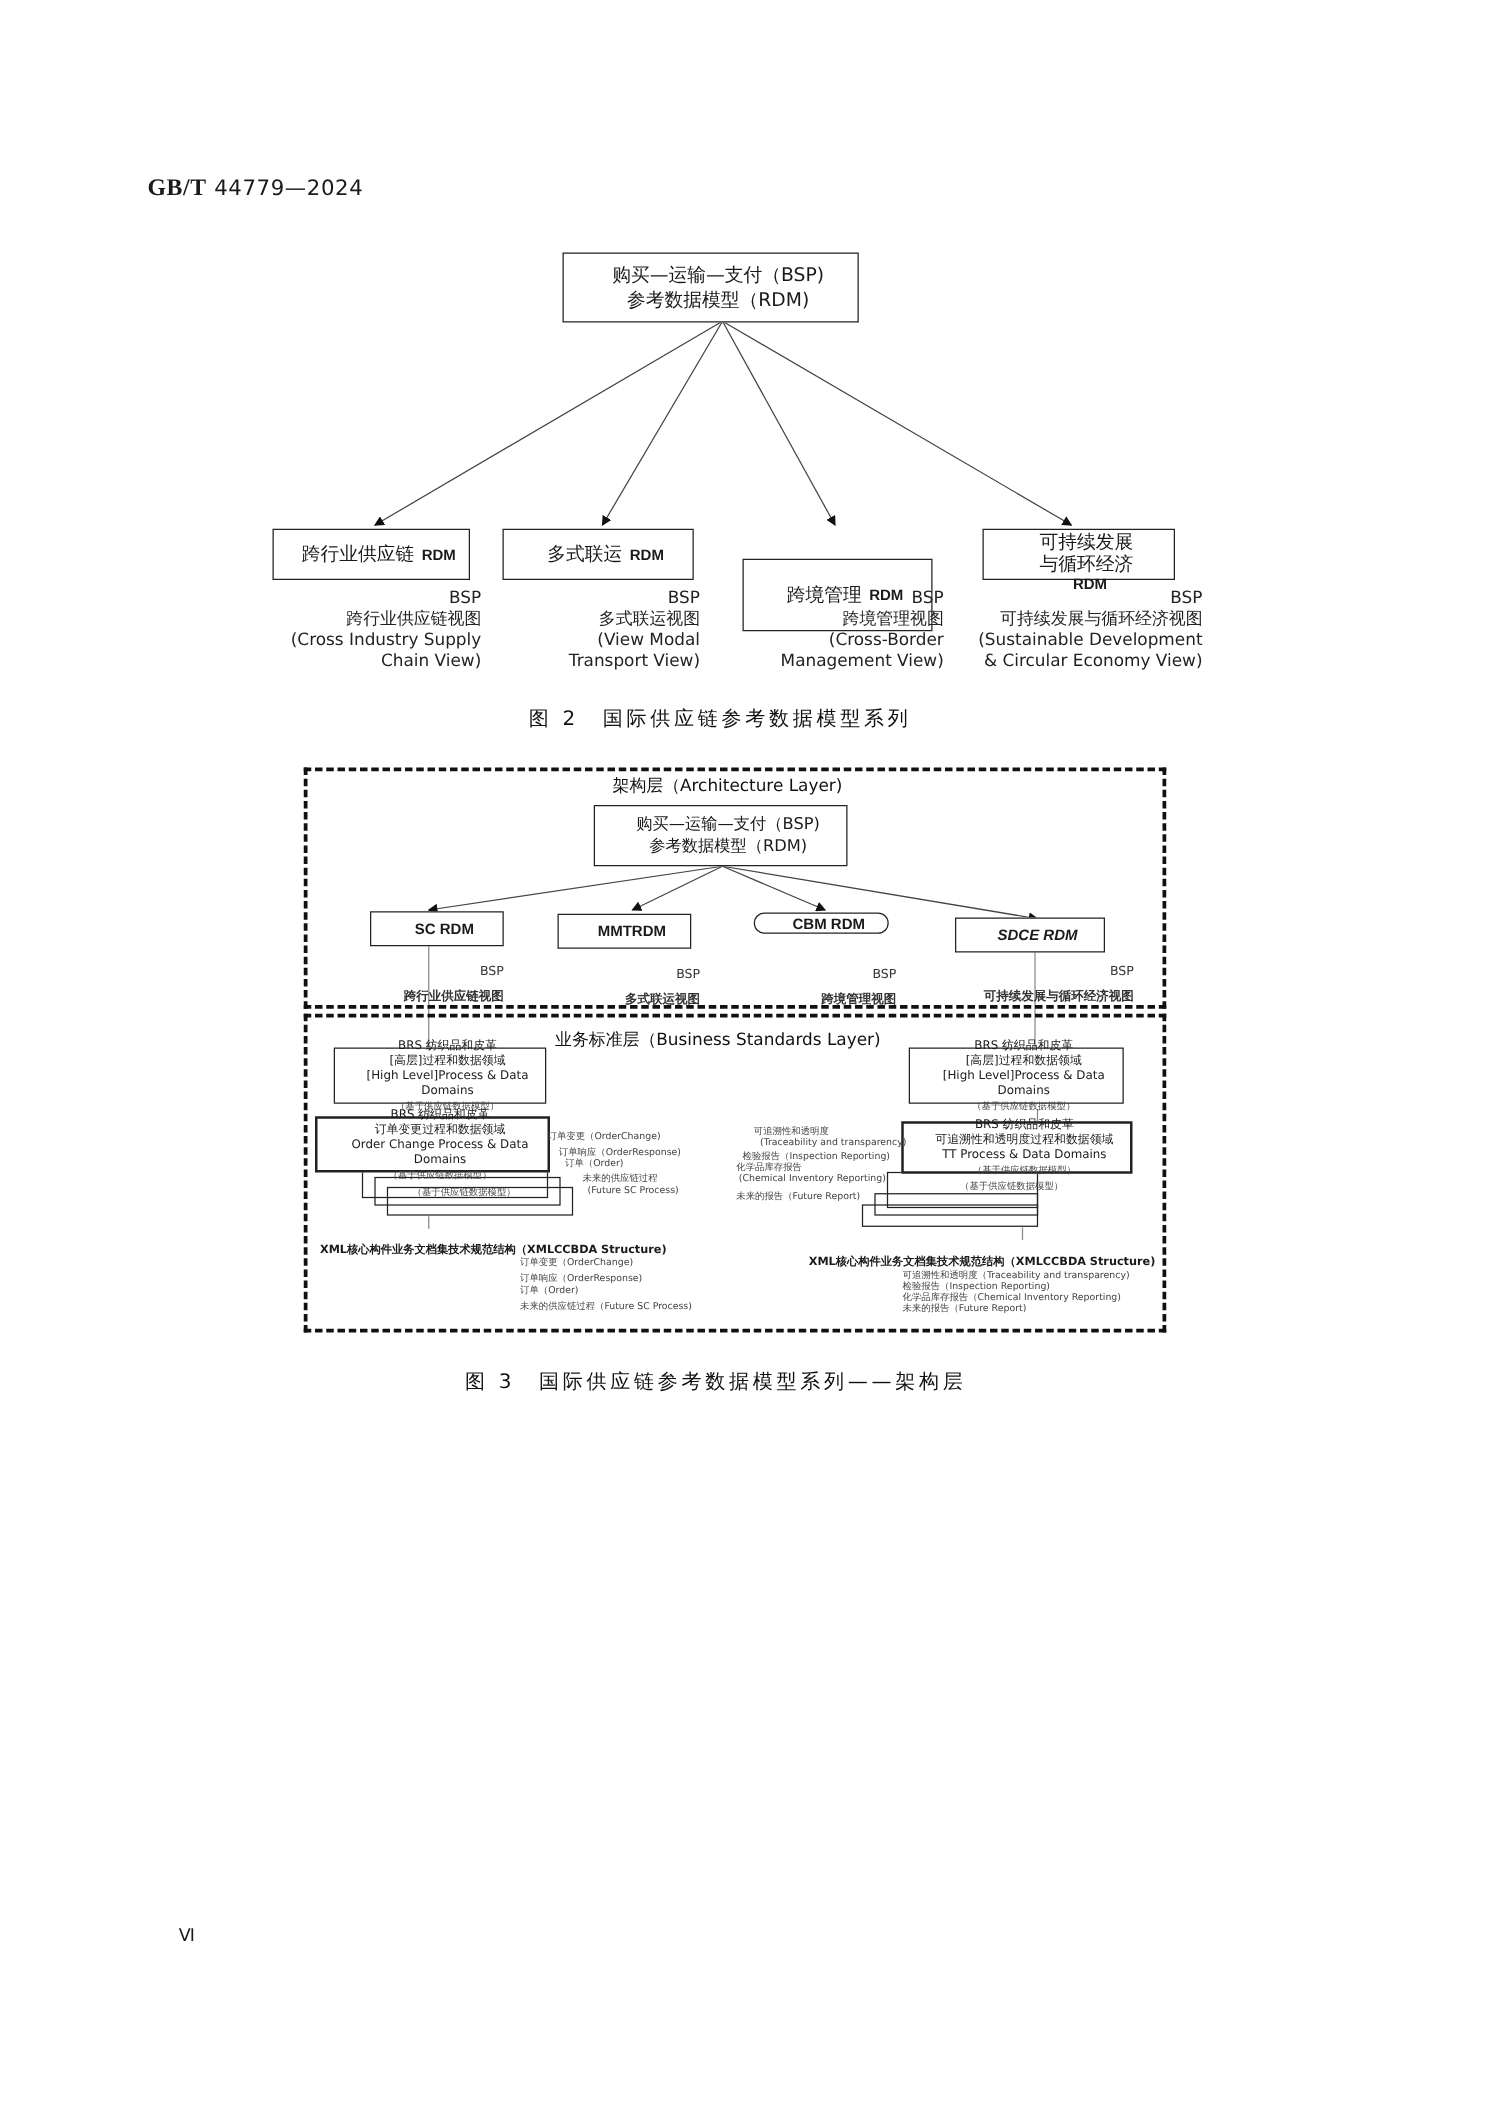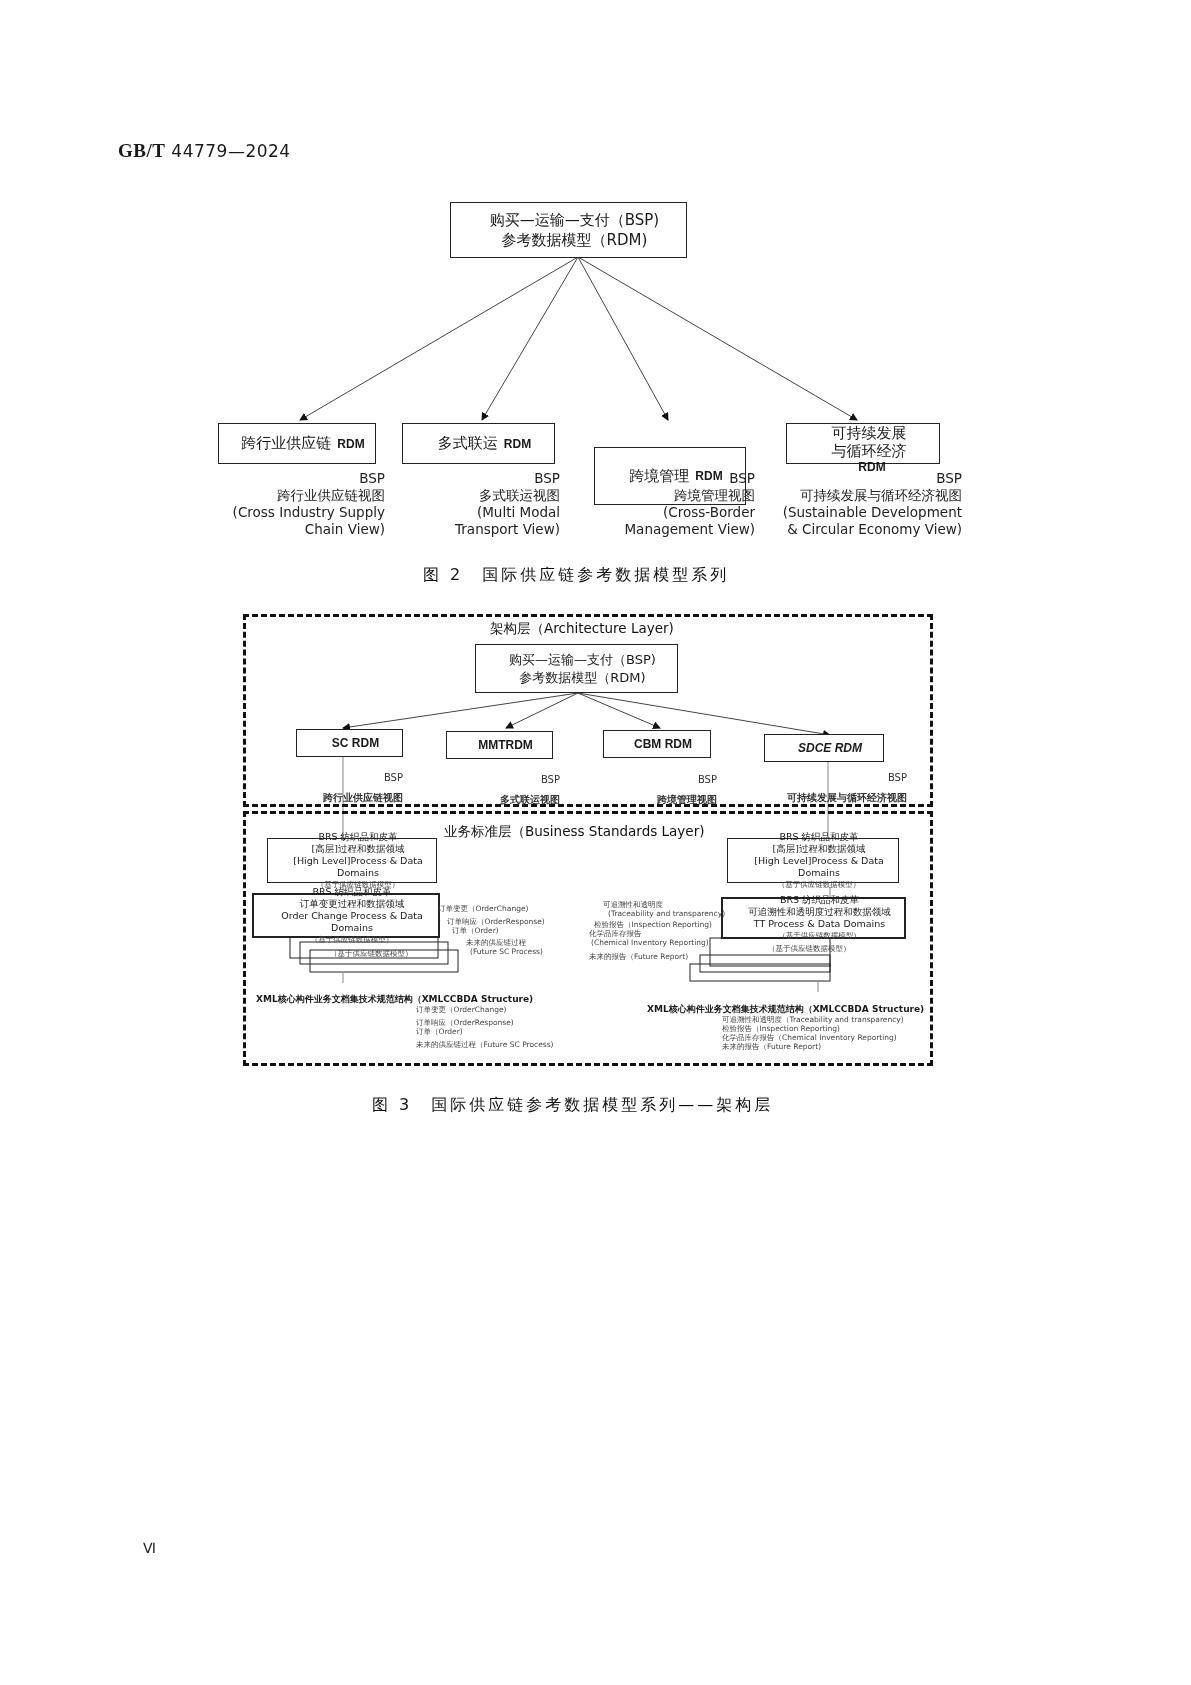--- a/index.html
+++ b/index.html
@@ -94,21 +94,21 @@
 
 <div class="view-label" style="left:210px; top:470px; width:175px;">
   <div>BSP</div>
   <div>跨行业供应链视图</div>
   <div>(Cross Industry Supply</div>
   <div>Chain View)</div>
 </div>
 <div class="view-label" style="left:400px; top:470px; width:160px;">
   <div>BSP</div>
   <div>多式联运视图</div>
-  <div>(Multi Modal</div>
+  <div>(View Modal</div>
   <div>Transport View)</div>
 </div>
 <div class="view-label" style="left:585px; top:470px; width:170px;">
   <div>BSP</div>
   <div>跨境管理视图</div>
   <div>(Cross-Border</div>
   <div>Management View)</div>
 </div>
 <div class="view-label" style="left:762px; top:470px; width:200px;">
   <div>BSP</div>
@@ -128,21 +128,21 @@
   <div>购买—运输—支付（BSP)</div>
   <div>参考数据模型（RDM)</div>
 </div>
 
 <div class="box small-box" style="left:296px; top:729px; width:107px; height:28px;">
     <span>SC RDM</span>
   </div>
 <div class="box small-box" style="left:446px; top:731px; width:107px; height:28px;">
     <span>MMTRDM</span>
   </div>
-<div class="box small-box" style="left:603px; top:730px; width:108px; height:28px;">
+<div class="box small-box" style="left:603px; top:730px; width:108px; height:17px;border-radius:12px;">
     <span>CBM RDM</span>
   </div>
 <div class="box small-box" style="left:764px; top:734px; width:120px; height:28px;font-style:italic;">
     <span>SDCE RDM</span>
   </div>
 
 <div class="view-label tiny" style="left:283px; top:768px; width:120px; font-size:10px; line-height:20px;">
   <div>BSP</div>
   <div style="font-weight:bold">跨行业供应链视图</div>
 </div>

